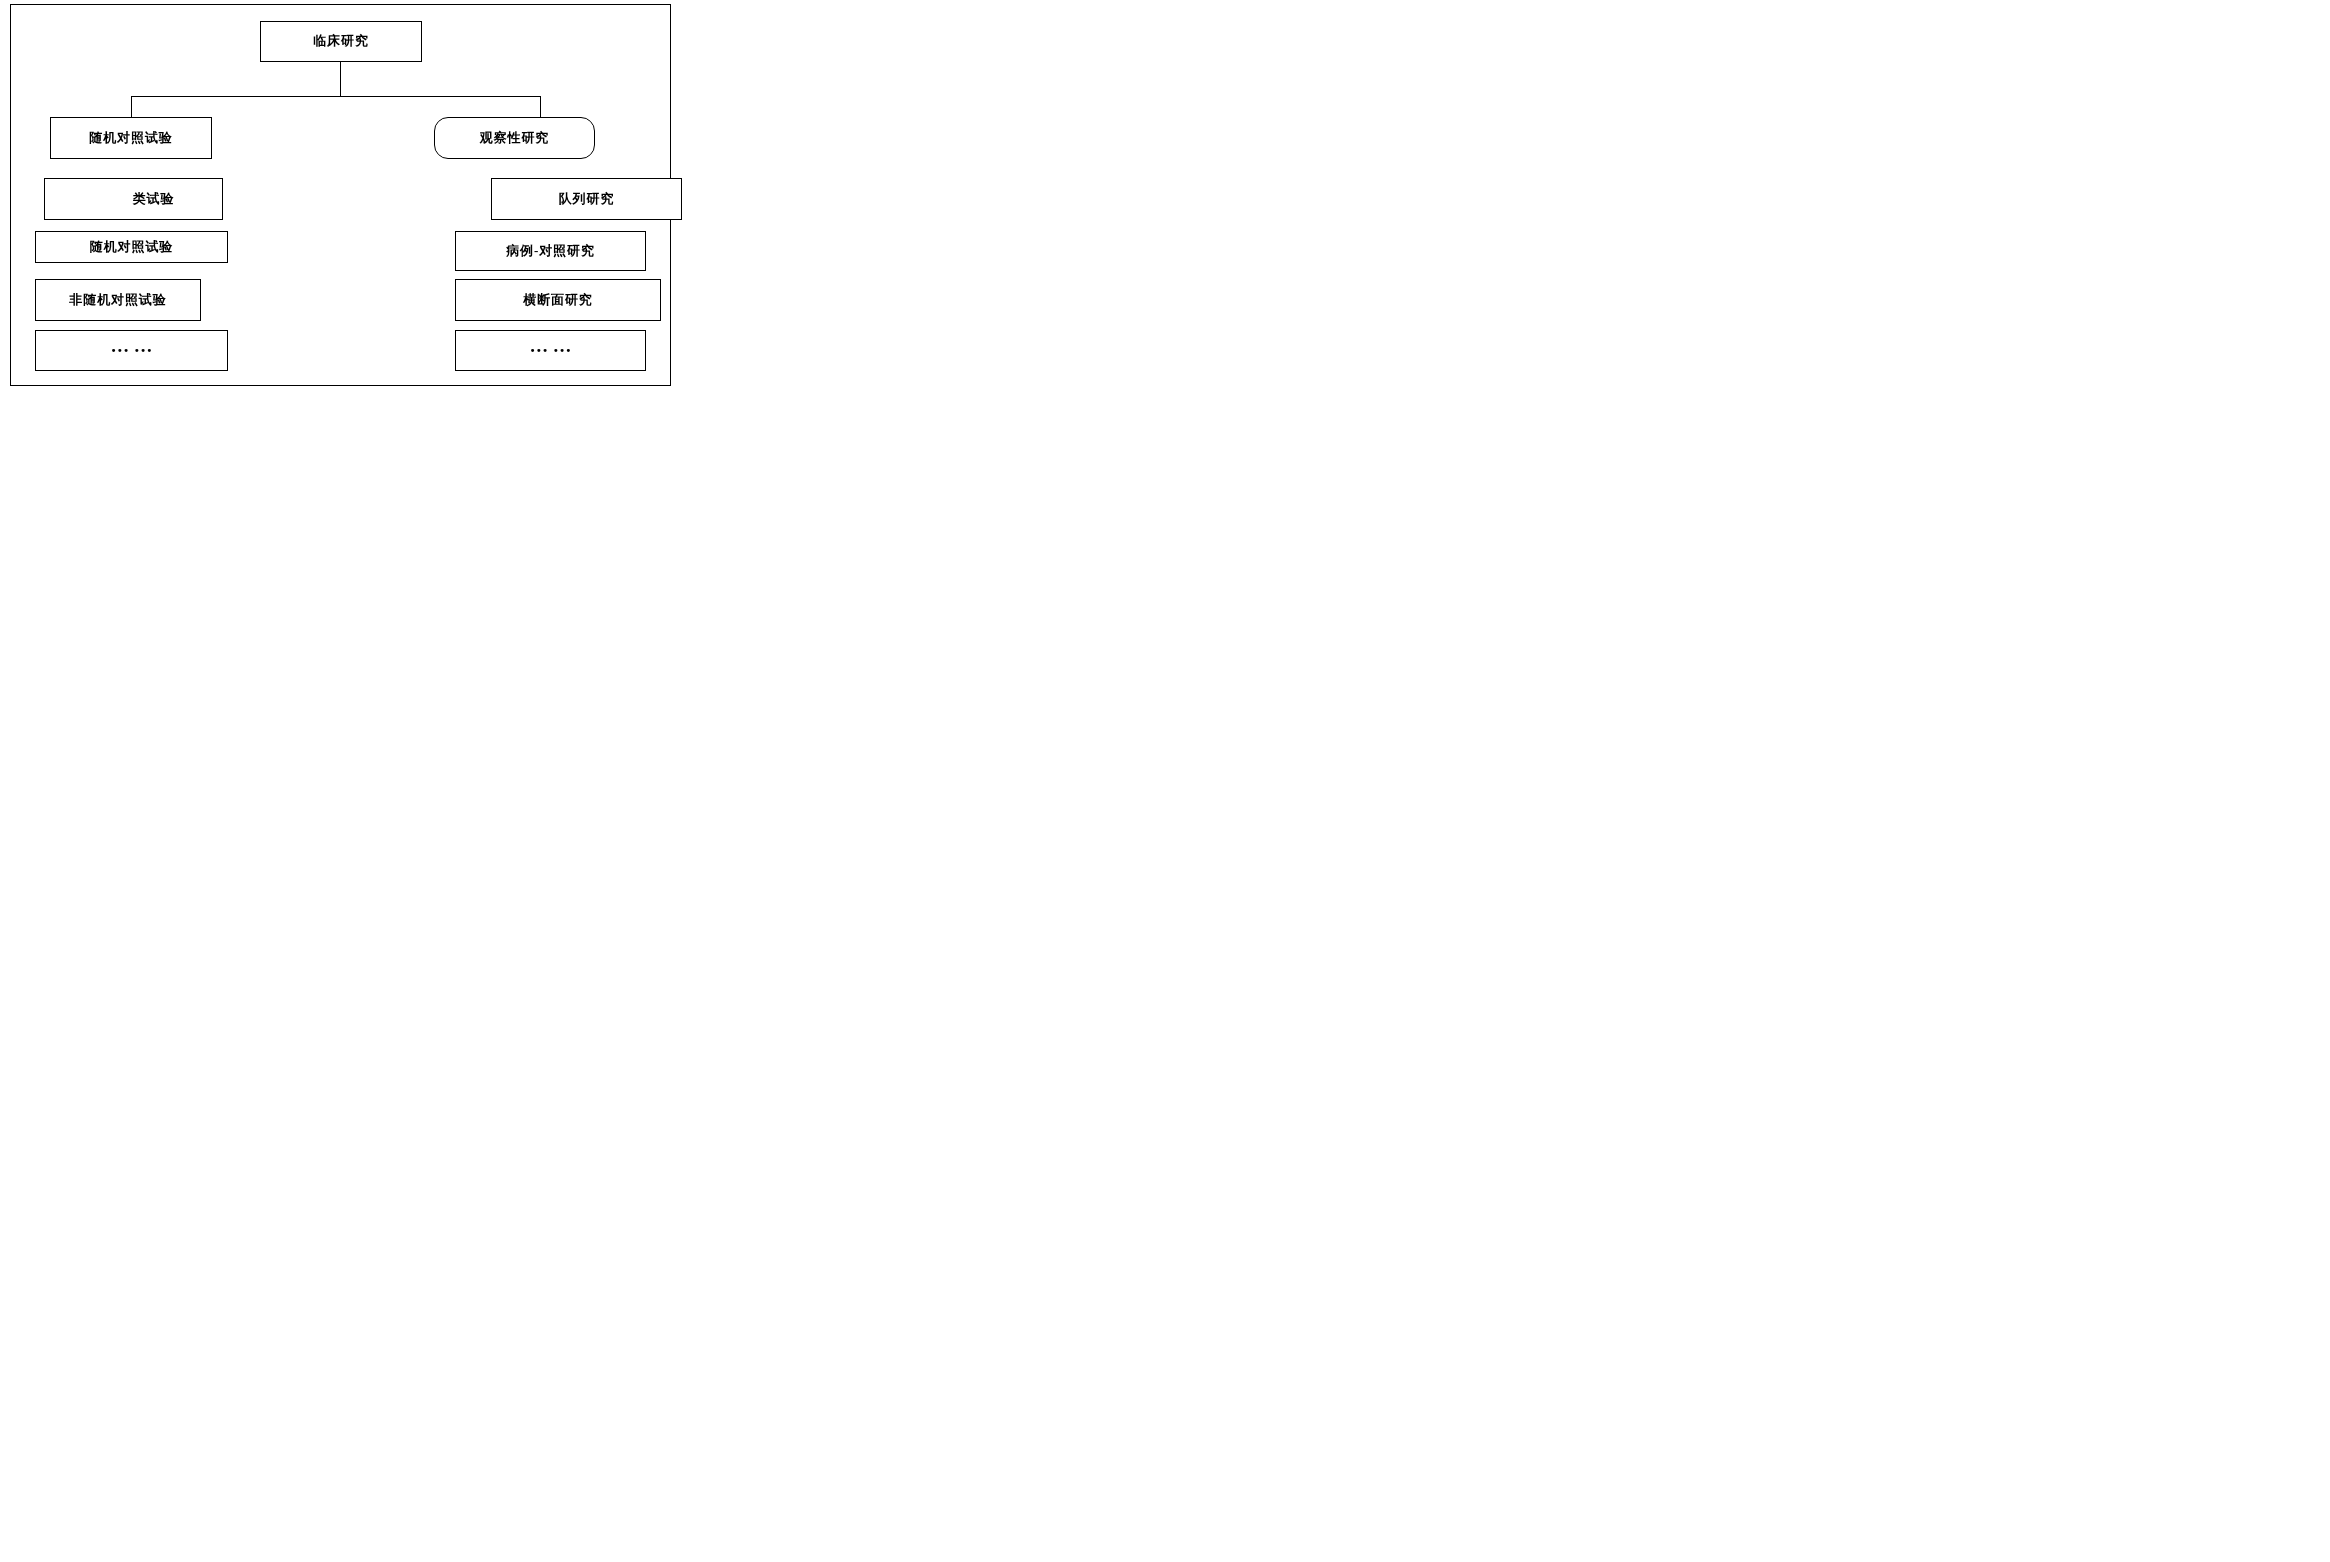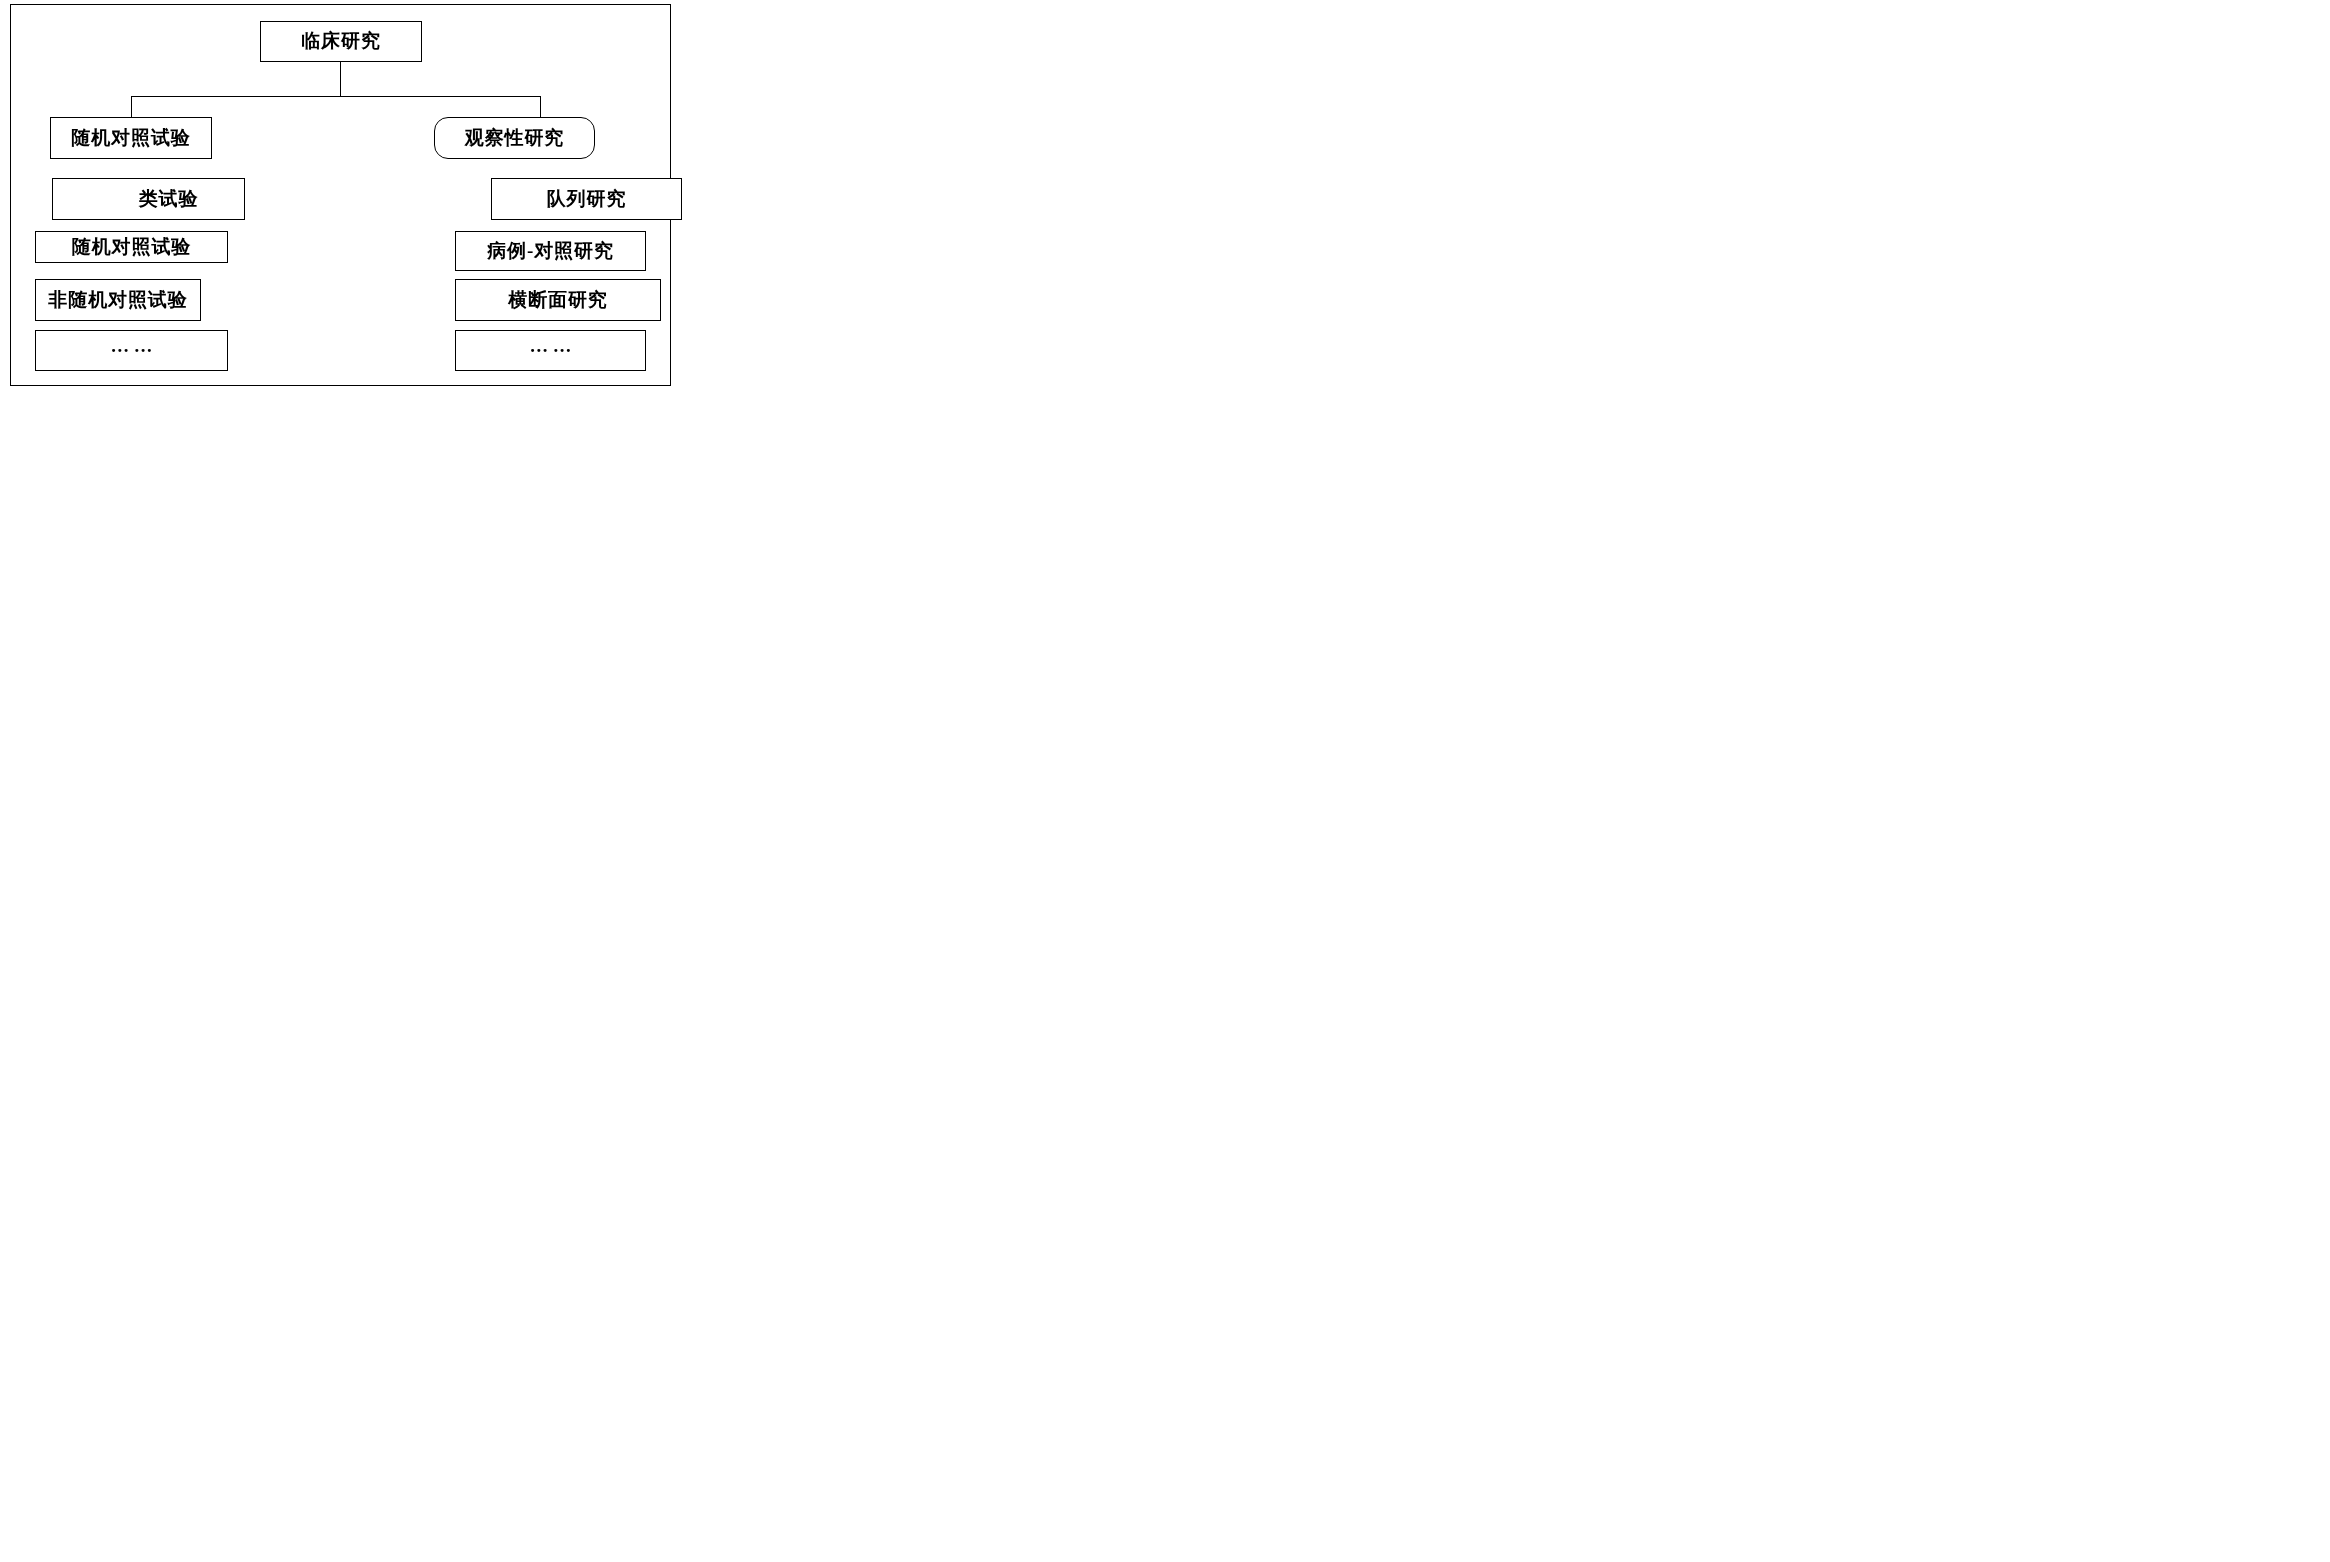--- a/index.html
+++ b/index.html
@@ -28,41 +28,41 @@
   .node {
     position: absolute;
     box-sizing: border-box;
     border-style: solid;
     border-color: #000000;
     border-width: 1.9px 1.4px;
     background: #ffffff;
     display: flex;
     align-items: center;
     justify-content: center;
-    font-size: 19px;
+    font-size: 13px;
     font-weight: 700;
     letter-spacing: 0.9px;
     white-space: nowrap;
     text-align: center;
   }
   .node.ellipsis-node {
     letter-spacing: 0;
     font-size: 18.6px;
   }
   .connector {
     position: absolute;
     background: #000000;
   }
   
   .n-root   { left: 260px;  top: 20.5px;  width: 162px; height: 41px; }
   
   .n-left   { left: 50px;  top: 117px; width: 162px; height: 42px; }
   .n-right  { left: 434px;  top: 117px; width: 161px; height: 42px; border-radius: 14px; }
   
-  .n-l1 { left: 52px;  top: 178px; width: 193px; height: 42px; padding-left: 40px; }
+  .n-l1 { left: 44px;  top: 178px; width: 179px; height: 42px; padding-left: 40px; }
   .n-l2 { left: 35px;  top: 231px; width: 193px; height: 32px; }
   .n-l3 { left: 35px;  top: 279px; width: 166px; height: 42px; }
   .n-l4 { left: 35px;  top: 330px; width: 193px; height: 41px; }
   
   .n-r1 { left: 455px; top: 178px; width: 191px; height: 42px; margin-left: 36px; }
   .n-r2 { left: 455px; top: 231px; width: 191px; height: 40px; }
   .n-r3 { left: 455px; top: 279px; width: 206px; height: 42px; }
   .n-r4 { left: 455px; top: 330px; width: 191px; height: 41px; }
   
   .c-root-drop   { left: 340px; top: 62px; width: 0.9px;   height: 34px; }

